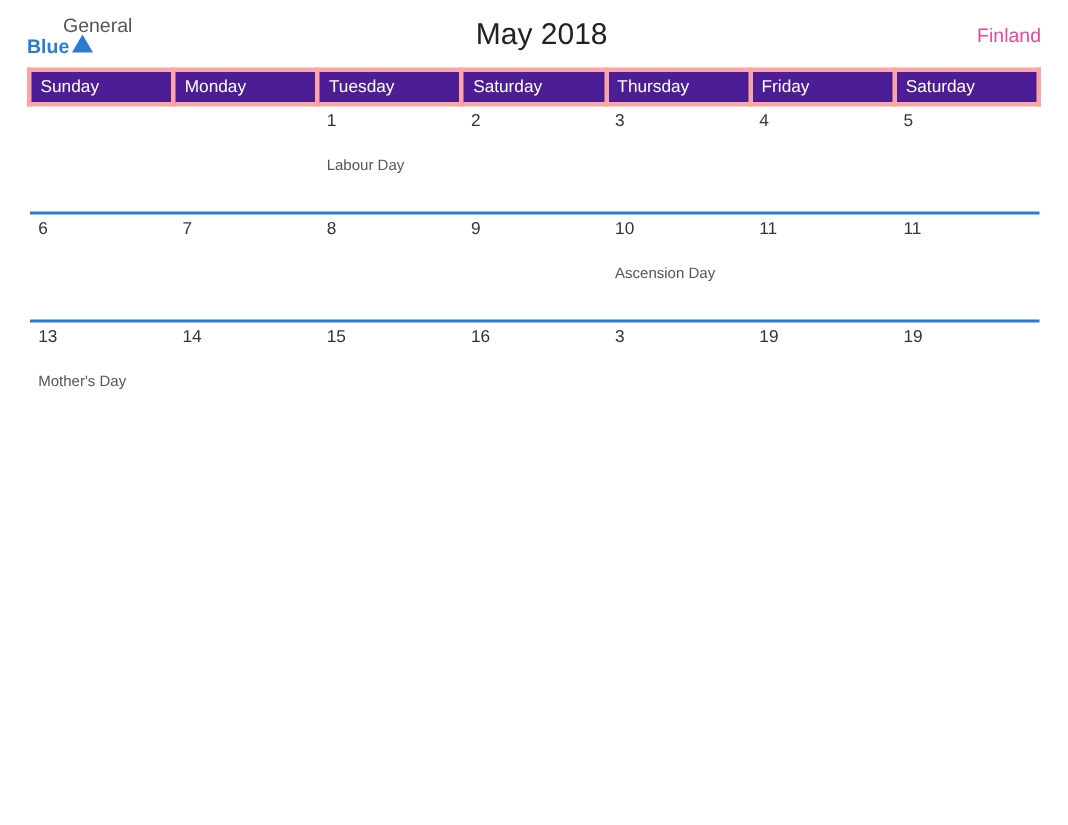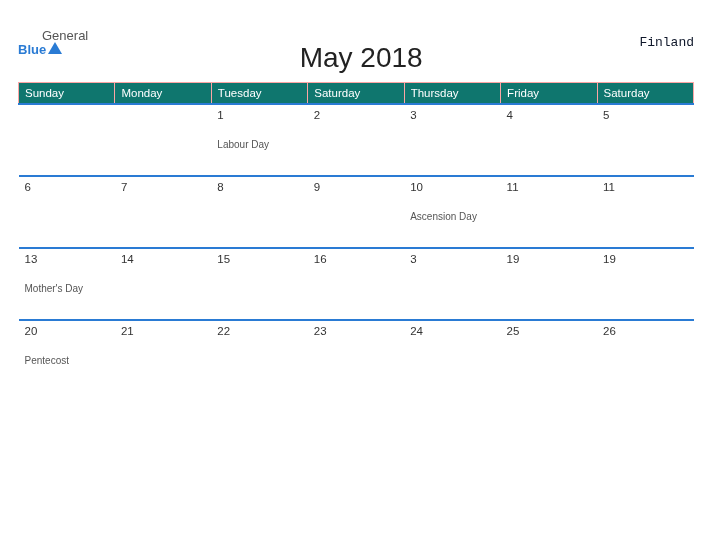--- a/index.html
+++ b/index.html
@@ -44,47 +44,45 @@
     .logo-triangle {
       width: 0;
       height: 0;
       border-left: 7px solid transparent;
       border-right: 7px solid transparent;
       border-bottom: 12px solid #2a7bd4;
       margin-left: 2px;
       margin-bottom: 2px;
     }
     .calendar-title {
-      font-size: 28px;
+      font-size: 20px;
       font-weight: normal;
       color: #222;
       text-align: center;
       flex: 1;
-      margin-top: 32px;
     }
     .country-label {
       font-size: 13px;
-      color: #0f172a;
+      color: #ec4899;
       text-align: right;
       min-width: 60px;
-      font-family: Liberation Mono, monospace;
     }
     
     .calendar-table {
       width: 100%;
       border-collapse: collapse;
     }
     .calendar-table thead tr th {
-      background: #0f766e;
+      background: #4c1d95;
       color: #fff;
       font-size: 11.5px;
       font-weight: normal;
       padding: 4px 6px;
       text-align: left;
-      border: 1px solid #fca5a5;
+      border: 3px solid #fca5a5;
     }
     .calendar-table tbody tr {
       border-top: 2px solid #2a7bd4;
     }
     .calendar-table tbody tr td {
       vertical-align: top;
       padding: 4px 6px 4px 6px;
       font-size: 11.5px;
       color: #333;
       border: none;
@@ -199,39 +197,15 @@
           <td>
             <span class="day-number">3</span>
           </td>
           <td>
             <span class="day-number">19</span>
           </td>
           <td>
             <span class="day-number">19</span>
           </td>
         </tr>
-        <tr>
-          <td>
-            <span class="day-number">20</span>
-            <span class="holiday-name">Pentecost</span>
-          </td>
-          <td>
-            <span class="day-number">21</span>
-          </td>
-          <td>
-            <span class="day-number">22</span>
-          </td>
-          <td>
-            <span class="day-number">23</span>
-          </td>
-          <td>
-            <span class="day-number">24</span>
-          </td>
-          <td>
-            <span class="day-number">25</span>
-          </td>
-          <td>
-            <span class="day-number">26</span>
-          </td>
-        </tr>
       </tbody>
   </table>
 </div>
 
 </body></html>

